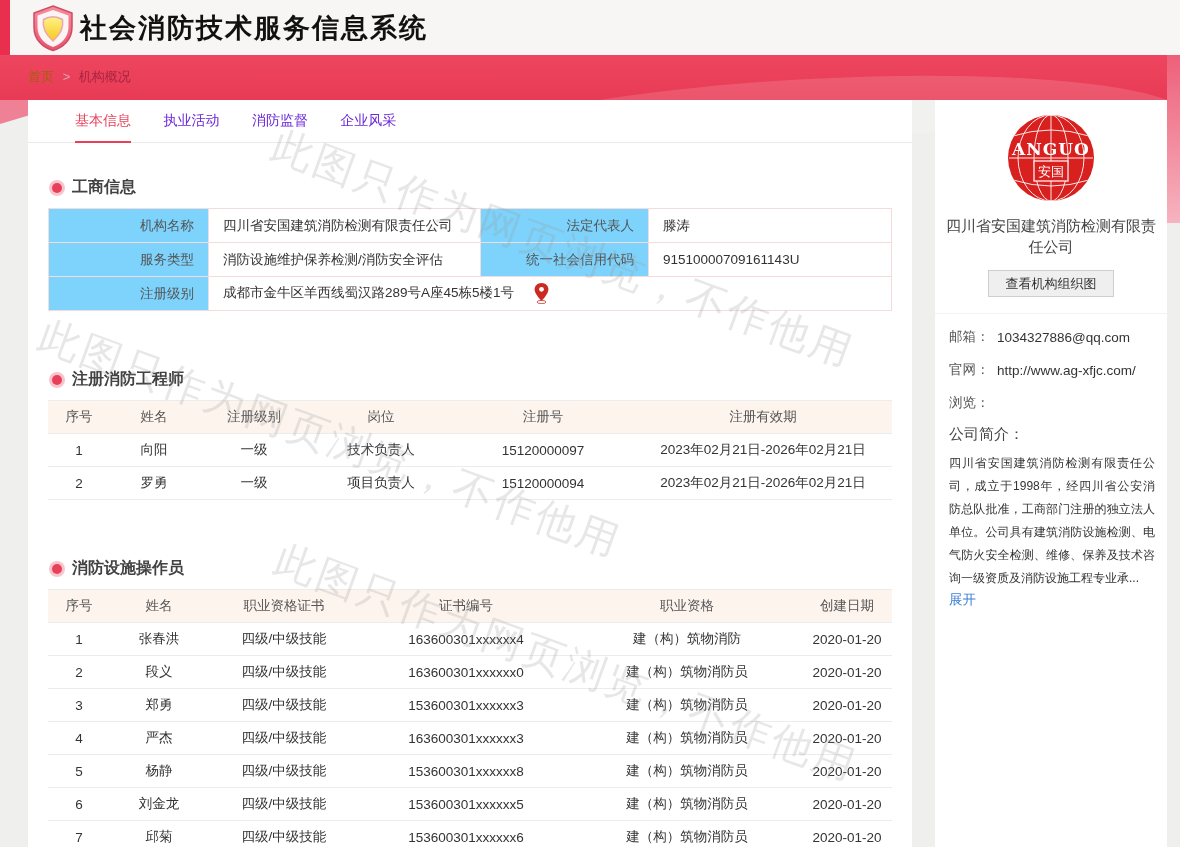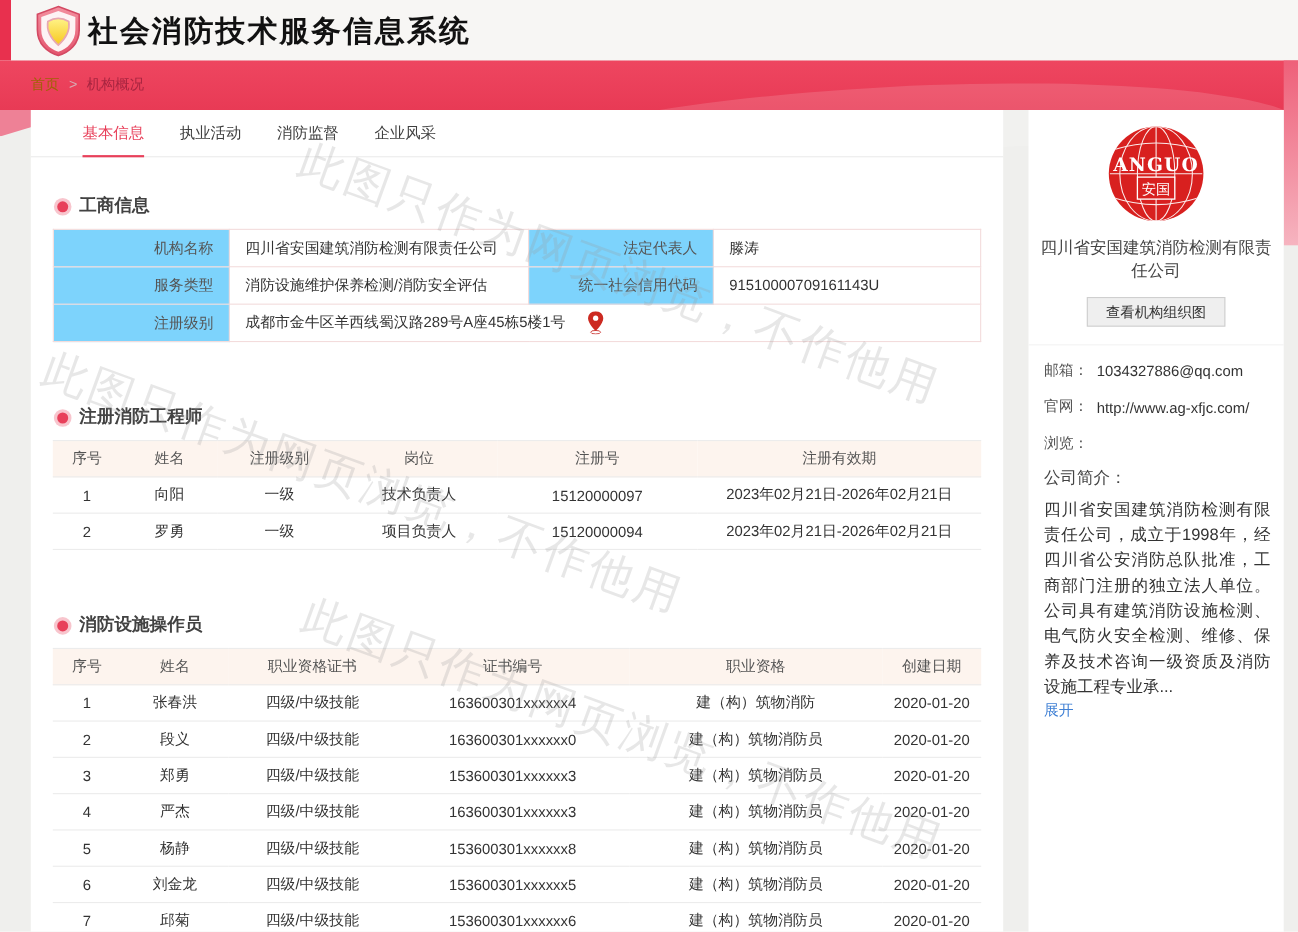--- a/index.html
+++ b/index.html
@@ -26,21 +26,21 @@
     background:#ee8196; clip-path:polygon(0 0,100% 0,0 100%); }
   .right-strip { position:absolute; right:0; top:55px; width:13px; height:168px;
     background:linear-gradient(180deg,#ee6079,#f6b4c0); }
   .breadcrumb { position:absolute; left:28px; top:68px; font-size:13px; }
   .bc-home { color:#a16207; cursor:pointer; }
   .bc-sep { color:#d8aab3; margin:0 5px; }
   .bc-cur { color:#a82540; }
   
   .main-panel { position:absolute; left:28px; top:100px; width:884px; height:747px; background:#fff; }
   .tabbar { height:43px; border-bottom:1px solid #ebebeb; padding-left:47px; }
-  .tab { display:inline-block; font-size:14px; color:#404040; height:43px; line-height:40px;
+  .tab { display:inline-block; font-size:14px; color:#6d28d9; height:43px; line-height:40px;
     margin-right:28px; cursor:pointer; }
   .tab.active { color:#e8405a; border-bottom:2px solid #e8405a; }
   .panel-inner { padding:0 20px 0 20px; }
   .section-head { display:flex; align-items:center; margin-top:34px; margin-bottom:10px; }
   .section-head.gap-lg { margin-top:58px; }
   .dot { width:10px; height:10px; border-radius:50%; background:#e8405a;
     box-shadow:0 0 0 3px rgba(232,64,90,0.30); margin:0 10px 0 4px; }
   .section-title { font-size:16px; font-weight:700; color:#424242; }
   
   table { border-collapse:collapse; width:100%; table-layout:fixed; }
@@ -57,21 +57,21 @@
   .org-logo { display:block; margin:14px auto 0 auto; cursor:pointer; }
   .company-name { margin-top:13px; text-align:center; font-size:15px; line-height:21px; color:#444; padding:0 10px; }
   .org-btn { display:block; margin:13px auto 0 auto; width:126px; height:27px;
     background:#efefef; border:1px solid #cfcfcf; font-size:13px; color:#333;
     font-family:"Liberation Sans",sans-serif; cursor:pointer; }
   .contact { margin-top:16px; border-top:1px solid #f2f2f2; padding:14px 12px 0 14px; }
   .c-row { font-size:13.5px; color:#444; margin-bottom:13px; display:flex; }
   .c-label { color:#555; flex:0 0 48px; white-space:nowrap; }
   .c-val { color:#333; word-break:break-all; line-height:20px; }
   .intro-title { font-size:15px; color:#444; margin:6px 0 8px 14px; }
-  .intro-text { font-size:15px; line-height:23px; color:#333; padding:0 12px 0 14px; text-align:justify; }
+  .intro-text { font-size:12px; line-height:23px; color:#333; padding:0 12px 0 14px; text-align:justify; }
   .expand-link { font-size:13.5px; color:#3e7fd4; margin-left:14px; cursor:pointer; display:inline-block; margin-top:1px; }
   
   .wm { position:absolute; white-space:nowrap; font-size:41px; letter-spacing:3px;
     color:rgba(155,155,155,0.24); transform-origin:left top; transform:rotate(20deg);
     pointer-events:none; z-index:50; font-weight:400; }
 </style>
 </head>
 <body>
 
 <div class="top-header">

